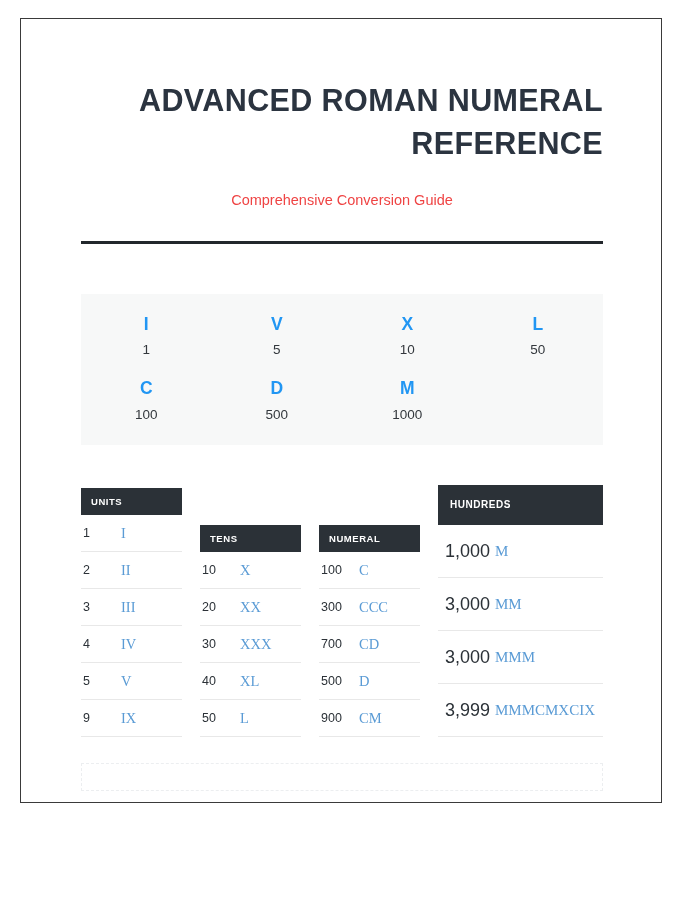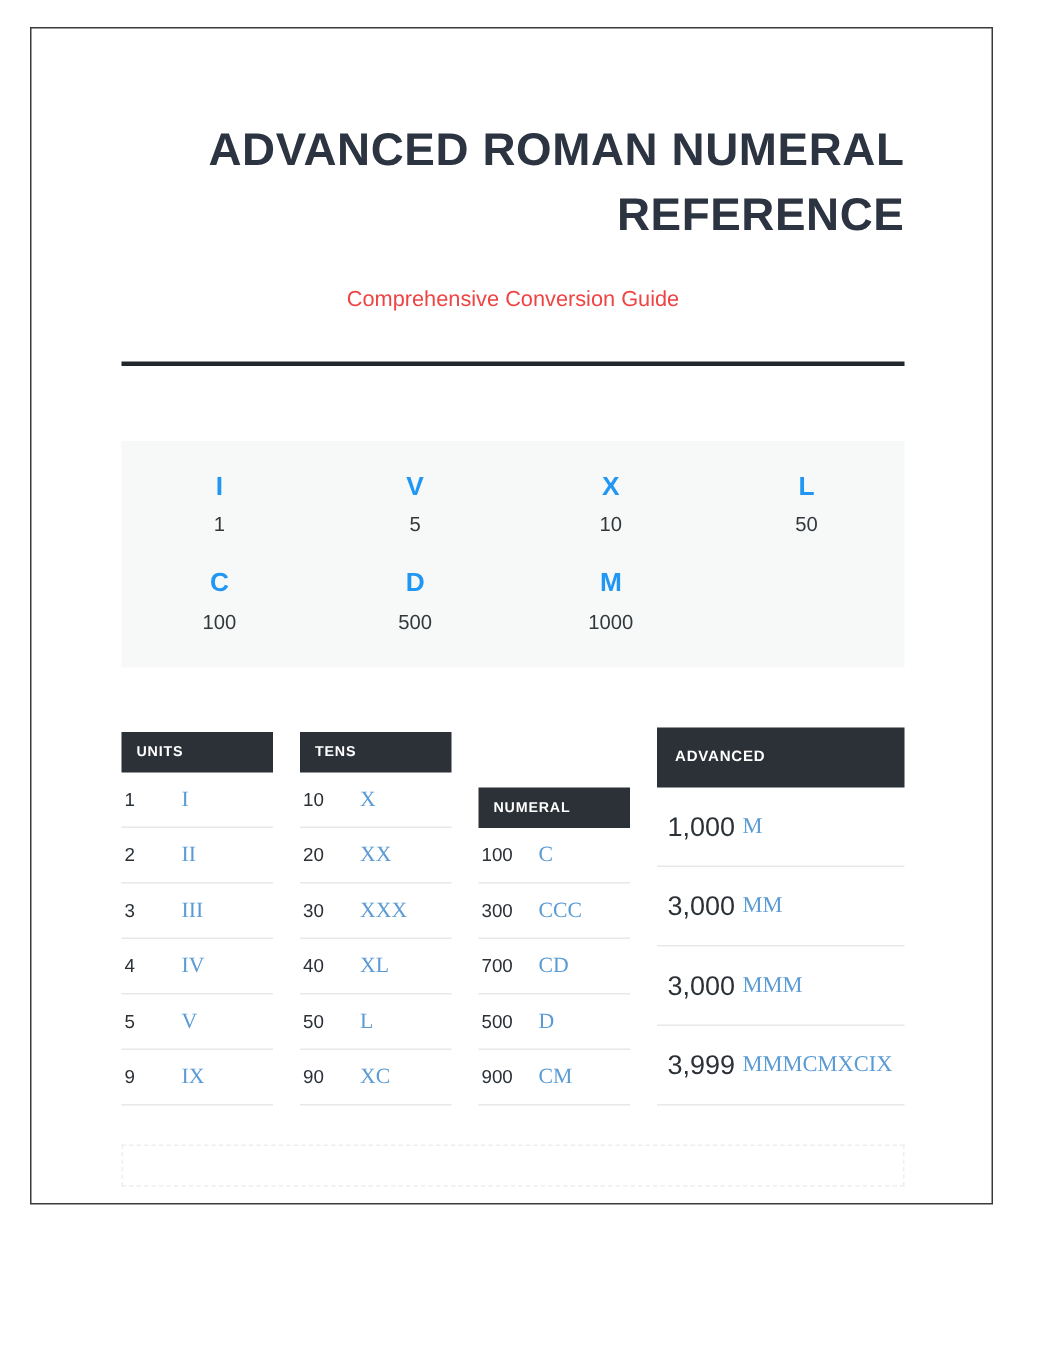--- a/index.html
+++ b/index.html
@@ -245,24 +245,20 @@
             <div class="cell-roman">XXX</div>
           </div>
           <div class="table-row">
             <div class="cell-arabic">40</div>
             <div class="cell-roman">XL</div>
           </div>
           <div class="table-row">
             <div class="cell-arabic">50</div>
             <div class="cell-roman">L</div>
           </div>
-          <div class="table-row">
-            <div class="cell-arabic">90</div>
-            <div class="cell-roman">XC</div>
-          </div>
         </div>
         <div class="num-table">
           <div class="table-head">NUMERAL</div>
           <div class="table-row">
             <div class="cell-arabic">100</div>
             <div class="cell-roman">C</div>
           </div>
           <div class="table-row">
             <div class="cell-arabic">300</div>
             <div class="cell-roman">CCC</div>
@@ -274,21 +270,21 @@
           <div class="table-row">
             <div class="cell-arabic">500</div>
             <div class="cell-roman">D</div>
           </div>
           <div class="table-row">
             <div class="cell-arabic">900</div>
             <div class="cell-roman">CM</div>
           </div>
         </div>
         <div class="num-table wide">
-          <div class="table-head">ADVANCED</div>
+          <div class="table-head">HUNDREDS</div>
           <div class="table-row">
             <div class="cell-arabic">1,000</div>
             <div class="cell-roman">M</div>
           </div>
           <div class="table-row">
             <div class="cell-arabic">3,000</div>
             <div class="cell-roman">MM</div>
           </div>
           <div class="table-row">
             <div class="cell-arabic">3,000</div>

